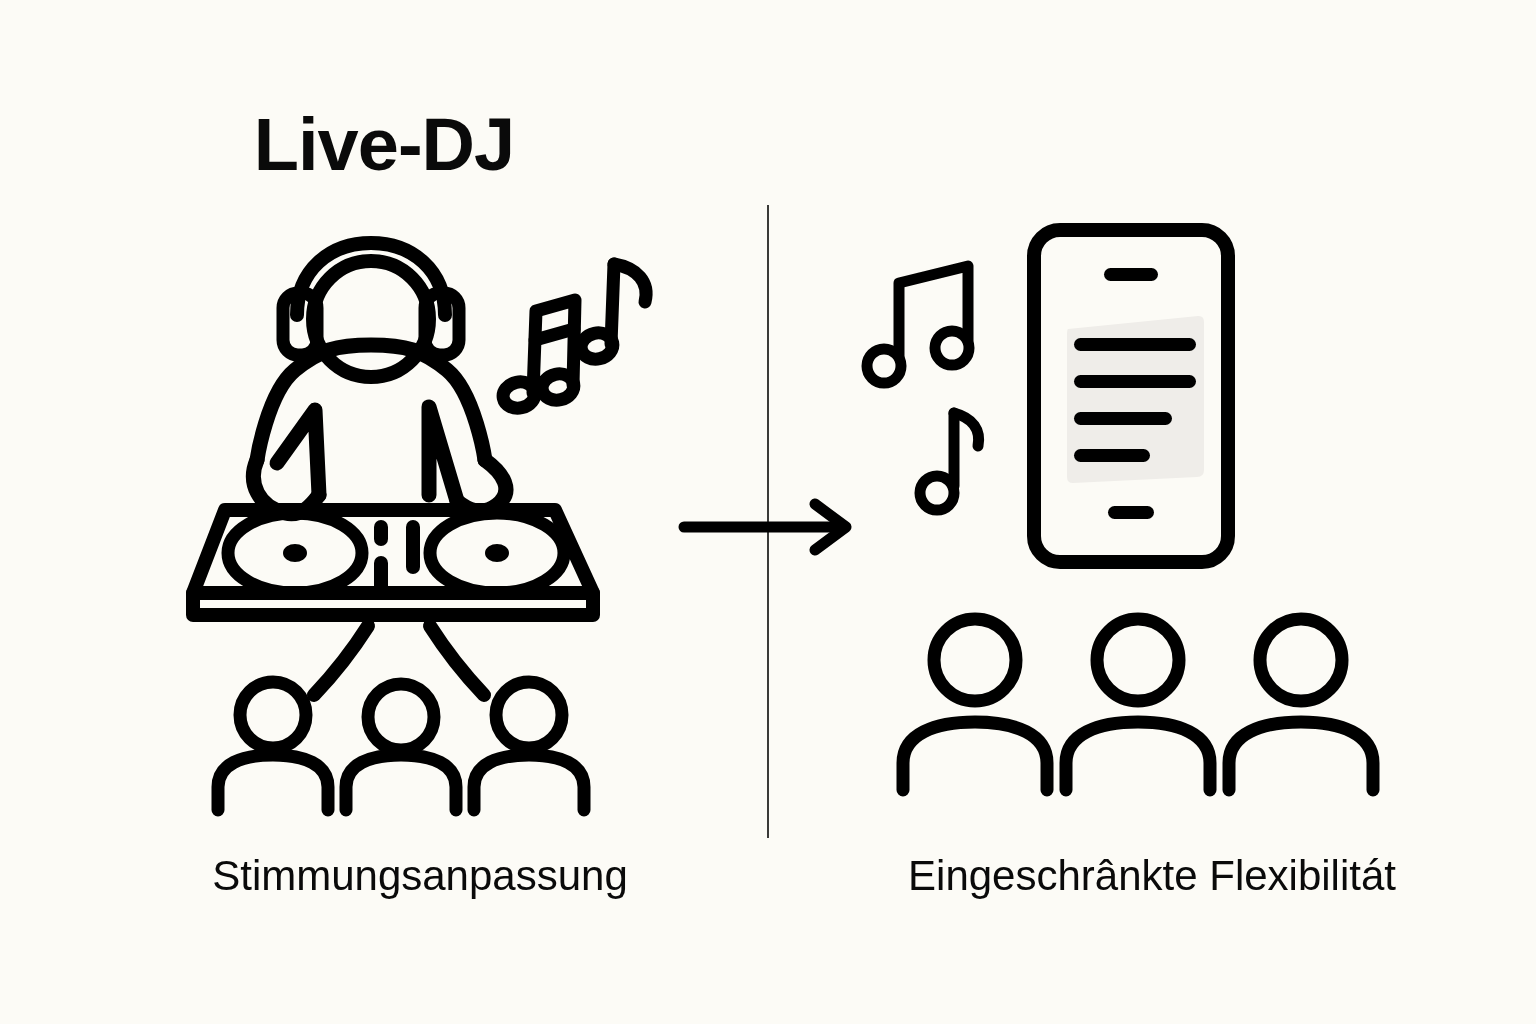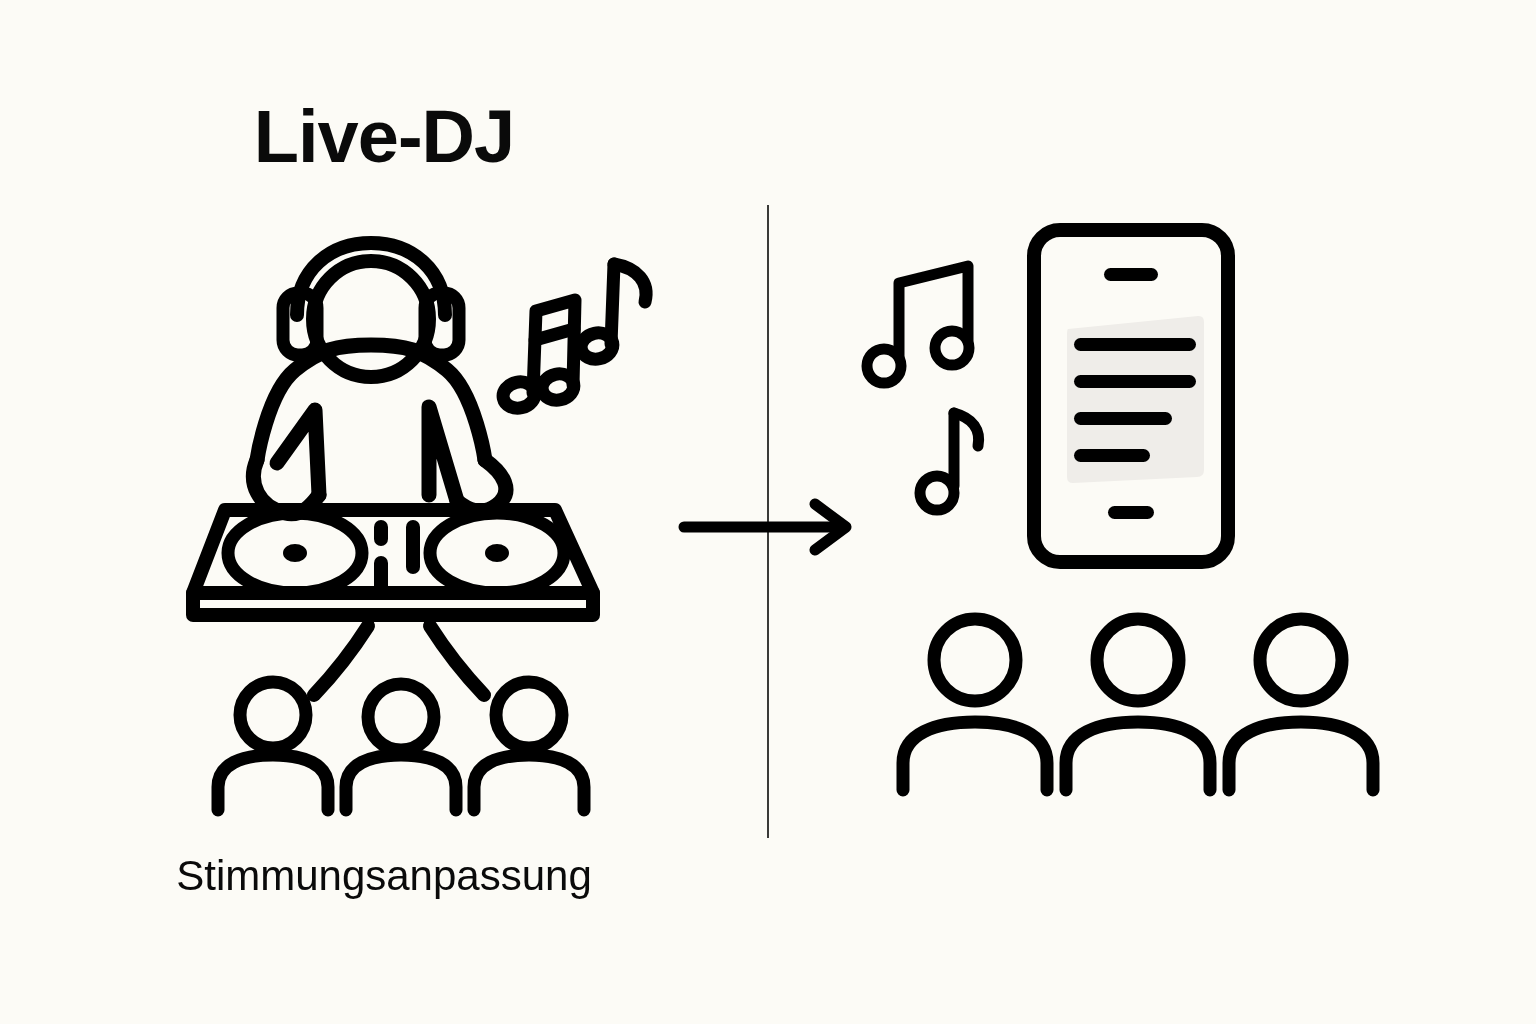--- a/index.html
+++ b/index.html
@@ -27,35 +27,35 @@
     position: absolute;
     font-family: "Liberation Sans", sans-serif;
     font-weight: bold;
     font-size: 74px;
     line-height: 1;
     letter-spacing: -1px;
     color: #0A0A0A;
     white-space: nowrap;
     text-align: center;
   }
-  #title-left  { left: 0;   top: 100px; width: 768px; }
+  #title-left  { left: 0;   top: 108px; width: 768px; }
   #title-right { left: 768px; top: 96px; width: 768px; }
 
   
   .panel-caption {
     position: absolute;
     font-family: "Liberation Sans", sans-serif;
     font-weight: normal;
     font-size: 42px;
     line-height: 1;
     color: #0A0A0A;
     white-space: nowrap;
     text-align: center;
   }
-  #caption-left  { left: 0;    top: 855px; width: 768px; }
+  #caption-left  { left: 0;    top: 855px; width: 768px; padding-left: 36px; }
   #caption-right { left: 768px; top: 855px; width: 768px; }
 
   
   #divider {
     position: absolute;
     left: 767px;
     top: 205px;
     width: 2px;
     height: 633px;
     background: #3A3A38;
@@ -216,14 +216,15 @@
       <circle cx="253" cy="52" r="41"></circle>
       <path d="M181 182 L181 155 C181 126, 213 114, 253 114 C293 114, 325 126, 325 155 L325 182"></path>
 
       <circle cx="416" cy="52" r="41"></circle>
       <path d="M344 182 L344 155 C344 126, 376 114, 416 114 C456 114, 488 126, 488 155 L488 182"></path>
     </svg>
   </div>
 
   <div class="panel-caption" id="caption-left">Stimmungsanpassung</div>
 
+  <div class="panel-caption" id="caption-right">Eingeschrânkte Flexibilitát</div>
 
 </div>
 
 </body></html>

